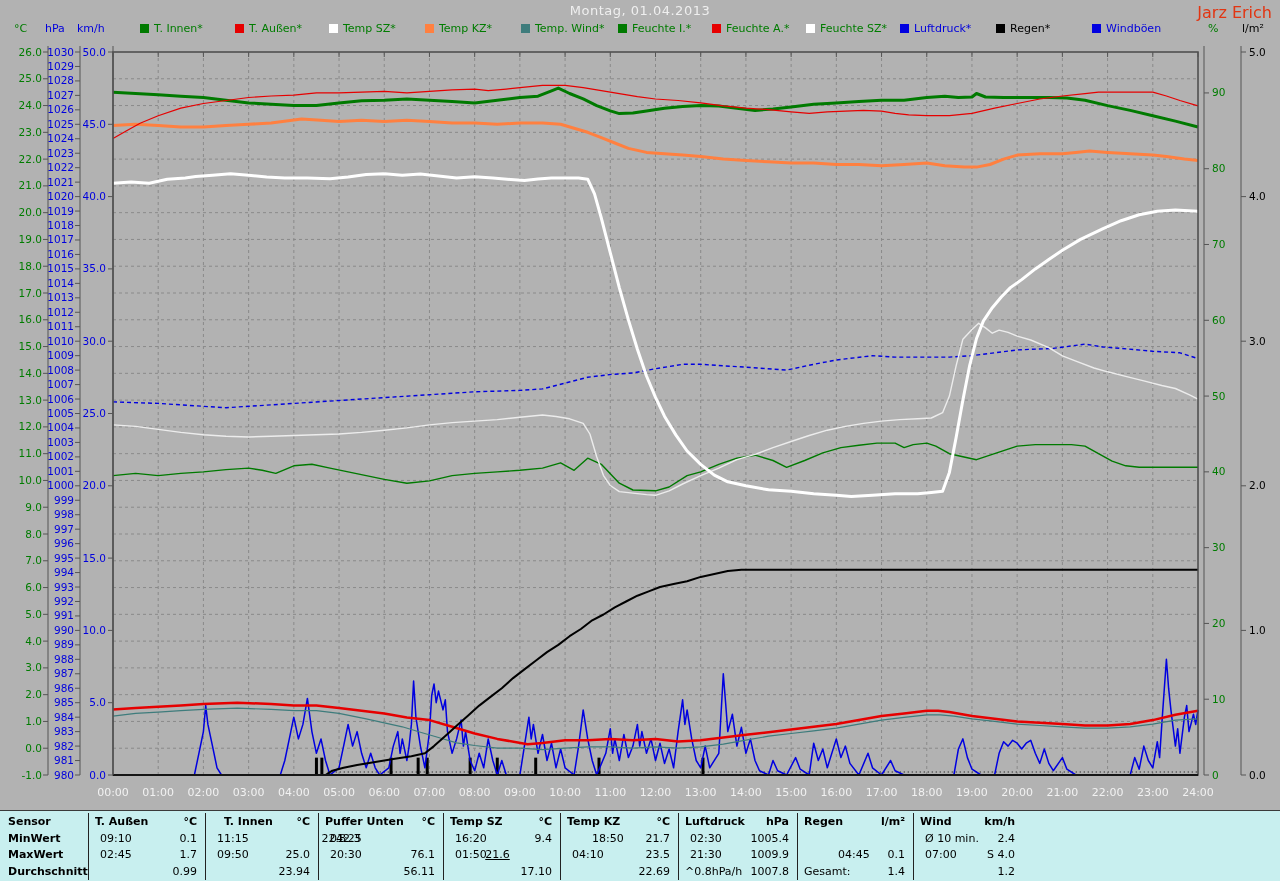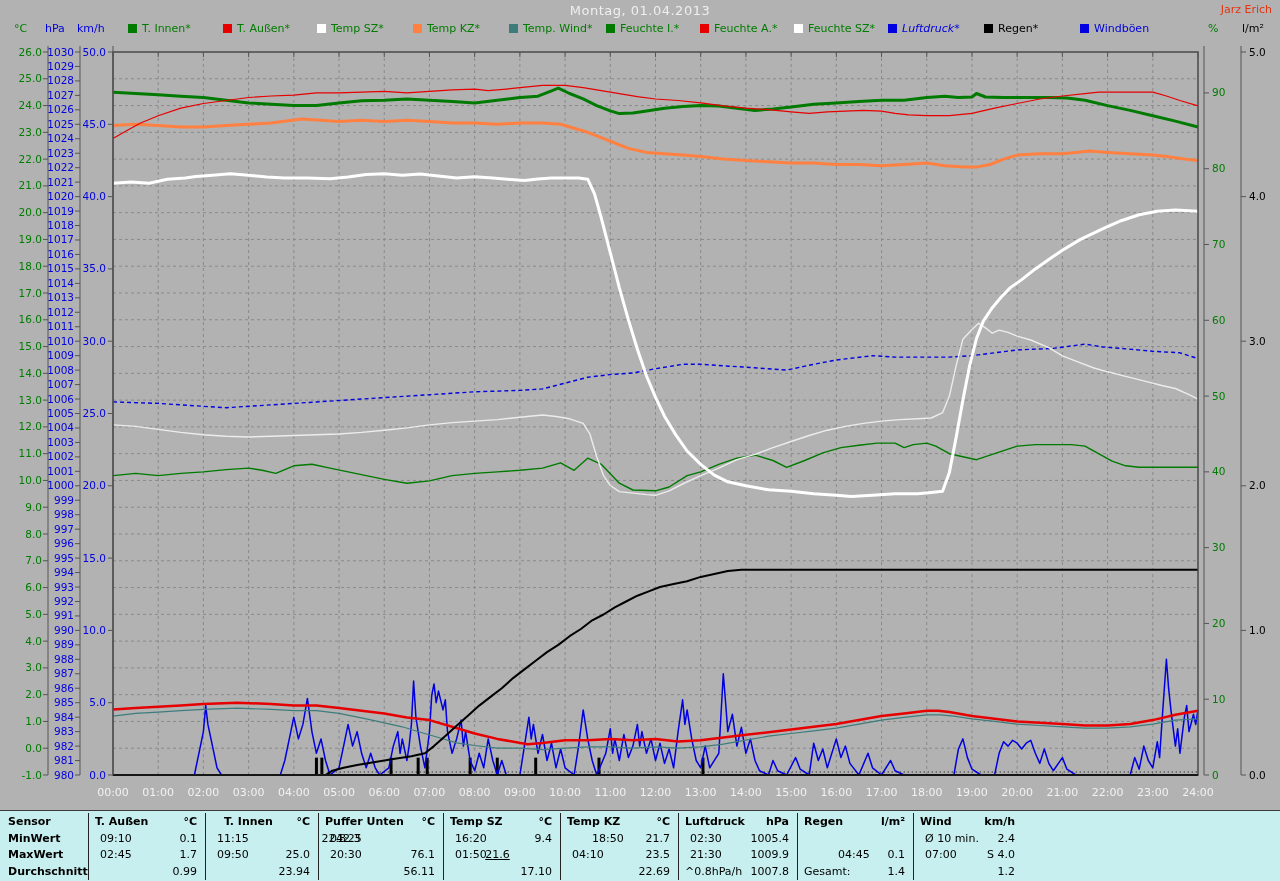--- a/index.html
+++ b/index.html
@@ -1,27 +1,27 @@
 <!DOCTYPE html>
 <html><head>
 <meta charset="utf-8">
 <style>
   html,body{margin:0;padding:0;background:#b2b2b2;}
   #app{position:relative;width:1280px;height:881px;background:#b2b2b2;overflow:hidden;
        font-family:"DejaVu Sans","Liberation Sans",sans-serif;}
   .title{position:absolute;top:3px;left:0;width:100%;text-align:center;
          color:#efefef;font-size:13px;letter-spacing:.5px;}
-  .watermark{position:absolute;top:3px;right:8px;color:#e23512;font-size:11px;padding-left:24px;}
+  .watermark{position:absolute;top:3px;right:8px;color:#e23512;font-size:16px;padding-left:24px;}
   .unit{position:absolute;top:22px;font-size:11px;}
   .u-degc{left:14px;color:#007c00;}
   .u-hpa{left:45px;color:#0000dd;}
   .u-kmh{left:77px;color:#0000dd;}
   .u-pct{left:1208px;color:#007c00;}
   .u-lm2{left:1242px;color:#000;}
-  #legend{position:absolute;top:22px;left:3px;width:1116px;height:14px;}
+  #legend{position:absolute;top:22px;left:15px;width:1116px;height:14px;}
   .leg-item{position:absolute;top:0;height:12px;font-size:11px;white-space:nowrap;}
   .leg-swatch{display:inline-block;width:9px;height:9px;margin-right:5px;vertical-align:-1px;}
   #chart-svg{position:absolute;top:0;left:0;}
   #stats-table{position:absolute;left:0;top:810px;width:1280px;height:71px;
                background:#c8efef;border-top:1px solid #3a3a3a;font-size:11px;color:#000;}
   .tcell{position:absolute;white-space:nowrap;line-height:13px;}
   .tbold{font-weight:bold;}
   .tsep{position:absolute;top:2px;bottom:2px;width:1px;background:#222;}
 </style>
 </head>
@@ -39,21 +39,21 @@
 
   <div id="legend">
       <div class="leg-item" style="left: 125px; color: rgb(0, 124, 0);"><span class="leg-swatch" style="background: rgb(0, 122, 0);"></span><span>T. Innen*</span></div>
       <div class="leg-item" style="left: 220px; color: rgb(0, 124, 0);"><span class="leg-swatch" style="background: rgb(230, 0, 0);"></span><span>T. Außen*</span></div>
       <div class="leg-item" style="left: 314px; color: rgb(0, 124, 0);"><span class="leg-swatch" style="background: rgb(255, 255, 255);"></span><span>Temp SZ*</span></div>
       <div class="leg-item" style="left: 410px; color: rgb(0, 124, 0);"><span class="leg-swatch" style="background: rgb(255, 128, 64);"></span><span>Temp KZ*</span></div>
       <div class="leg-item" style="left: 506px; color: rgb(0, 124, 0);"><span class="leg-swatch" style="background: rgb(62, 124, 124);"></span><span>Temp. Wind*</span></div>
       <div class="leg-item" style="left: 603px; color: rgb(0, 124, 0);"><span class="leg-swatch" style="background: rgb(0, 122, 0);"></span><span>Feuchte I.*</span></div>
       <div class="leg-item" style="left: 697px; color: rgb(0, 124, 0);"><span class="leg-swatch" style="background: rgb(230, 0, 0);"></span><span>Feuchte A.*</span></div>
       <div class="leg-item" style="left: 791px; color: rgb(0, 124, 0);"><span class="leg-swatch" style="background: rgb(255, 255, 255);"></span><span>Feuchte SZ*</span></div>
-      <div class="leg-item" style="left: 885px; color: rgb(0, 0, 221); font-style: italic;"><span class="leg-swatch" style="background: rgb(0, 0, 224);"></span><span>Luftdruck*</span></div>
+      <div class="leg-item" style="left: 885px; color: rgb(0, 0, 221);"><span class="leg-swatch" style="background: rgb(0, 0, 224);"></span><span>Luftdruck*</span></div>
       <div class="leg-item" style="left: 981px; color: rgb(0, 0, 0);"><span class="leg-swatch" style="background: rgb(0, 0, 0);"></span><span>Regen*</span></div>
       <div class="leg-item" style="left: 1077px; color: rgb(0, 0, 221);"><span class="leg-swatch" style="background: rgb(0, 0, 224);"></span><span>Windböen</span></div>
     </div>
 
   <svg id="chart-svg" width="1280" height="808" xmlns="http://www.w3.org/2000/svg">
       <line x1="113" y1="78.77777777777783" x2="1198" y2="78.77777777777783" stroke="#8a8a8a" stroke-width="1" stroke-dasharray="3,3"></line>
       <line x1="113" y1="105.55555555555554" x2="1198" y2="105.55555555555554" stroke="#8a8a8a" stroke-width="1" stroke-dasharray="3,3"></line>
       <line x1="113" y1="132.33333333333337" x2="1198" y2="132.33333333333337" stroke="#8a8a8a" stroke-width="1" stroke-dasharray="3,3"></line>
       <line x1="113" y1="159.1111111111111" x2="1198" y2="159.1111111111111" stroke="#8a8a8a" stroke-width="1" stroke-dasharray="3,3"></line>
       <line x1="113" y1="185.8888888888889" x2="1198" y2="185.8888888888889" stroke="#8a8a8a" stroke-width="1" stroke-dasharray="3,3"></line>

